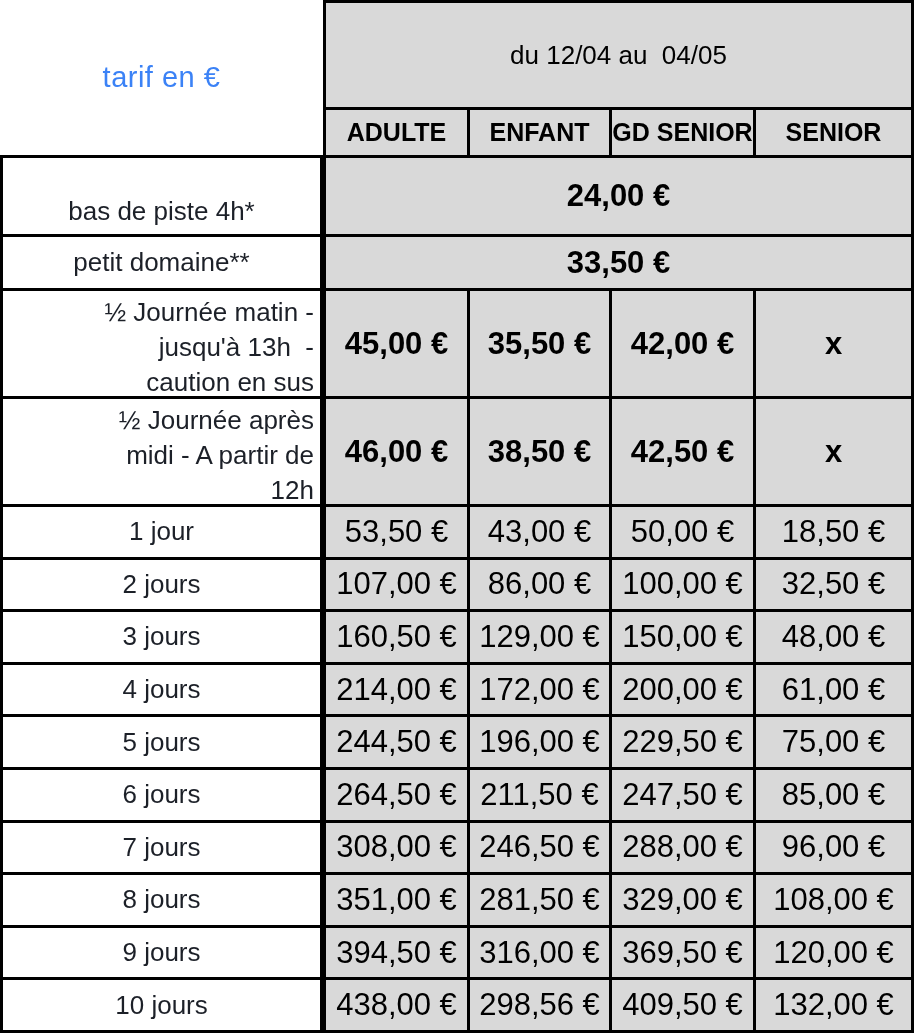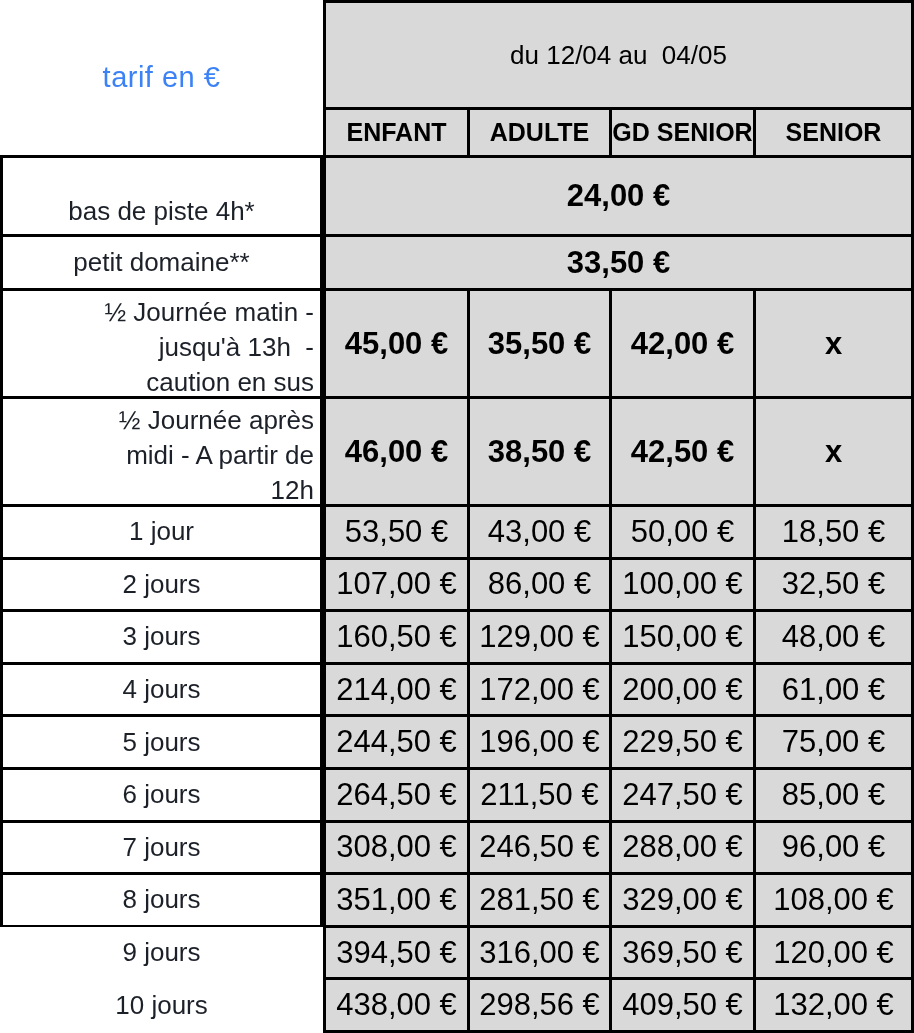--- a/index.html
+++ b/index.html
@@ -17,21 +17,21 @@
   .left-col { width: 323px; display: flex; flex-direction: column; }
   .corner {
     height: 155px;
     display: flex; align-items: center; justify-content: center;
   }
   .corner-title {
     font-size: 29px; font-weight: 400; color: #3b82f6;
     letter-spacing: 0.5px;
   }
   .label-table {
-    width: 323px; height: 772px;
+    width: 323px; height: 878px;
     background: #000000;
     padding: 3px;
     display: grid;
     grid-template-columns: 317px;
     grid-template-rows: 76px 51px 105px 105px repeat(10, 49.6px);
     gap: 3px;
   }
   .label-cell {
     background: #ffffff;
     color: #1c2028;
@@ -104,22 +104,22 @@
       <div class="label-cell">8 jours</div>
       <div class="label-cell">9 jours</div>
       <div class="label-cell">10 jours</div>
     </div>
   </div>
 
   <div class="value-table">
 
     <div class="v-cell span4 period">du 12/04 au  04/05</div>
 
+    <div class="v-cell col-head">ADULTE</div>
     <div class="v-cell col-head">ENFANT</div>
-    <div class="v-cell col-head">ADULTE</div>
     <div class="v-cell col-head">GD SENIOR</div>
     <div class="v-cell col-head">SENIOR</div>
 
     <div class="v-cell span4 bold">24,00 €</div>
     <div class="v-cell span4 bold">33,50 €</div>
 
     <div class="v-cell bold">45,00 €</div>
     <div class="v-cell bold">35,50 €</div>
     <div class="v-cell bold">42,00 €</div>
     <div class="v-cell bold">x</div>

